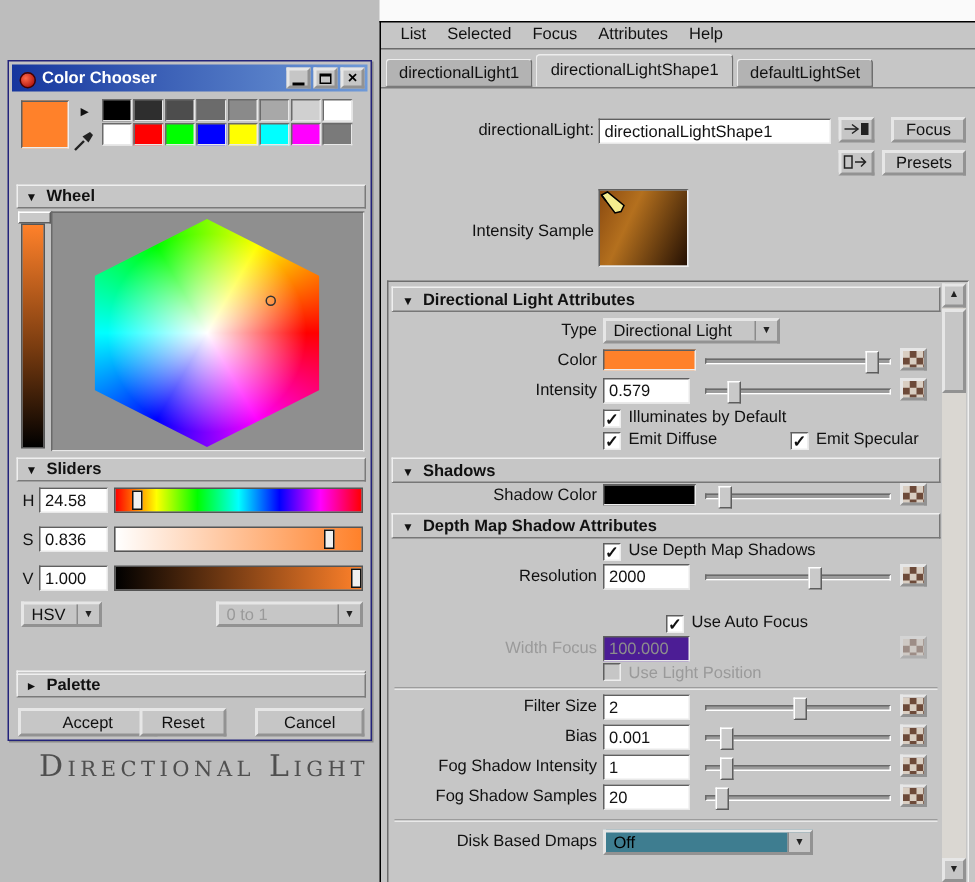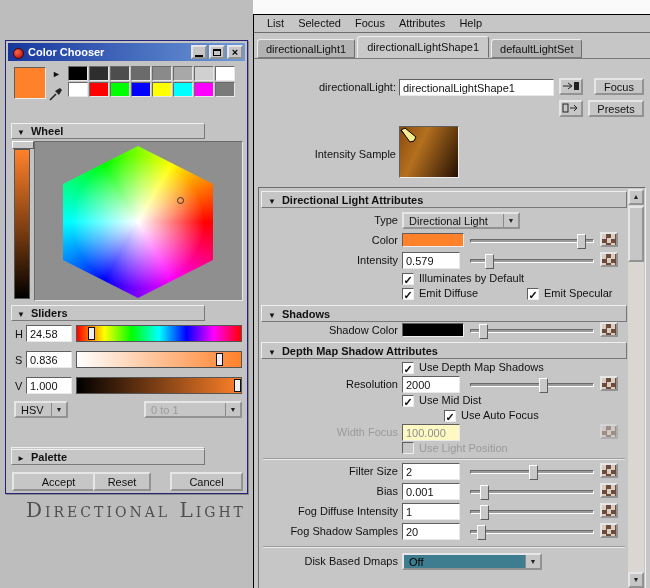--- a/index.html
+++ b/index.html
@@ -1,20 +1,20 @@
 <!DOCTYPE html>
 <html><head>
 <meta charset="utf-8">
 <style>
   *{margin:0;padding:0;box-sizing:border-box;font-family:"Liberation Sans",sans-serif;}
   body{margin:0;background:#bdbdbd;}
   .stage{position:relative;width:650px;height:588px;background:#bdbdbd;overflow:hidden;font-size:11px;color:#111;}
   .btn{background:#c6c6c6;border:2px outset #e6e6e6;font-size:11px;text-align:center;cursor:default;}
   .tbox{background:#fff;border:1px solid;border-color:#5f5f5f #e9e9e9 #e9e9e9 #5f5f5f;font-size:11px;padding:1px 3px;color:#111;}
-  .tbox.dis{background:#fef9c3;color:#8d8d8d;}
+  .tbox.dis{background:#4c1d95;color:#8d8d8d;}
 
   
   .white-strip{position:absolute;left:253px;top:0;width:397px;height:14px;background:#fafafa;}
   .ae{position:absolute;left:253px;top:14px;width:397px;height:574px;background:#c6c6c6;border-left:1px solid #000;border-top:1px solid #000;}
   .menubar{position:absolute;left:0;top:0;right:0;height:18px;border-bottom:1px solid #6b6b6b;padding-left:6px;}
   .menubar span{display:inline-block;padding:2px 7px;}
   .tabbar{position:absolute;left:0;top:20px;right:0;height:24px;border-bottom:1px solid #7a7a7a;padding-left:3px;}
   .tab{display:inline-block;vertical-align:bottom;background:#b3b3b3;border:1px solid;border-color:#ededed #6e6e6e #7a7a7a #ededed;border-radius:3px 3px 0 0;padding:3px 8px 2px;margin-right:2px;margin-top:4px;}
   .tab.active{background:#c9c9c9;padding:4px 9px 4px;margin-top:1px;border-bottom:1px solid #c9c9c9;}
 
@@ -58,21 +58,21 @@
   .wbtn{position:absolute;top:2px;width:16px;height:14px;background:#c6c6c6;border:2px outset #e6e6e6;text-align:center;color:#000;}
   .i-min{display:block;width:8px;height:2px;background:#000;margin:8px auto 0;}
   .i-rest{display:block;width:8px;height:7px;border:1px solid #000;border-top-width:2px;margin:2px auto 0;}
   .wclose{font-size:11px;font-weight:bold;line-height:10px;}
   .curswatch{position:absolute;left:8px;top:26px;width:32px;height:32px;border:1px solid;border-color:#5f5f5f #eee #eee #5f5f5f;}
   .prev-arrow{position:absolute;left:46px;top:28px;font-size:9px;color:#111;}
   .dropper{position:absolute;left:43px;top:46px;width:16px;height:16px;}
   .pal{position:absolute;left:62px;top:25px;}
   .pal-row{height:16px;}
   .pcell{display:inline-block;width:20px;height:15px;margin-right:1px;border:1px solid;border-color:#6a6a6a #e8e8e8 #e8e8e8 #6a6a6a;vertical-align:top;}
-  .cchead{position:absolute;left:5px;width:194px;height:16px;background:#c6c6c6;border:1px solid;border-color:#efefef #7a7a7a #7a7a7a #efefef;font-weight:bold;padding:1px 4px 0 5px;}
+  .cchead{position:absolute;left:5px;width:233px;height:16px;background:#c6c6c6;border:1px solid;border-color:#efefef #7a7a7a #7a7a7a #efefef;font-weight:bold;padding:1px 4px 0 5px;}
   .cchead .tri{font-size:8px;margin-right:6px;}
   .vstrip-handle{position:absolute;left:6px;top:100px;width:22px;height:8px;background:#c9c9c9;border:1px solid;border-color:#fff #5d5d5d #5d5d5d #fff;}
   .vstrip{position:absolute;left:8px;top:108px;width:16px;height:150px;border:1px solid #555;background:linear-gradient(to bottom,#ff812a,#7a3c10 55%,#000);}
   .wheelarea{position:absolute;left:28px;top:100px;width:209px;height:160px;background:#8f8f8f;border:1px solid;border-color:#6a6a6a #e8e8e8 #e8e8e8 #6a6a6a;}
   .hex{position:absolute;left:28px;top:4px;width:150px;height:152px;background:conic-gradient(from 90deg,#f00,#f0f,#00f,#0ff,#0f0,#ff0,#f00);clip-path:polygon(50% 0,100% 25%,100% 75%,50% 100%,0 75%,0 25%);}
   .hex::after{content:"";position:absolute;inset:0;background:radial-gradient(circle at 50% 50%,rgba(255,255,255,1) 0%,rgba(255,255,255,0) 62%);clip-path:polygon(50% 0,100% 25%,100% 75%,50% 100%,0 75%,0 25%);}
   .wmarker{position:absolute;left:142px;top:55px;width:7px;height:7px;border:1px solid #333;border-radius:50%;}
   .ccrow{position:absolute;left:0;width:100%;height:18px;}
   .ccrow .slbl{position:absolute;left:9px;top:3px;}
   .ccrow .tbox{position:absolute;left:20px;top:0;width:46px;height:17px;}
@@ -183,23 +183,20 @@
 
       <div class="arow" style="top:188px;">
         <span class="rlabel">Resolution</span>
         <input class="tbox" value="2000" style="">
         <span class="track">
             <span class="thumb" style="left:68px;"></span>
           </span>
         <span class="mapbtn"></span>
       </div>
 
-      <div class="arow" style="top:205px;">
-        <span class="cbwrap" style="left:142px;"><span class="cb"><span class="ck">✓</span></span><span class="cbl">Use Mid Dist</span></span>
-      </div>
       <div class="arow" style="top:220px;">
         <span class="cbwrap" style="left:142px;padding-left:42px;"><span class="cb"><span class="ck">✓</span></span><span class="cbl">Use Auto Focus</span></span>
       </div>
 
       <div class="arow" style="top:236px;">
         <span class="rlabel dis">Width Focus</span>
         <input class="tbox dis" value="100.000" style="">
         <span class="mapbtn dis"></span>
       </div>
       <div class="arow" style="top:253px;">
@@ -218,21 +215,21 @@
       </div>
       <div class="arow" style="top:295px;">
         <span class="rlabel">Bias</span>
         <input class="tbox" value="0.001" style="">
         <span class="track">
             <span class="thumb" style="left:9px;"></span>
           </span>
         <span class="mapbtn"></span>
       </div>
       <div class="arow" style="top:315px;">
-        <span class="rlabel">Fog Diffuse Intensity</span>
+        <span class="rlabel">Fog Shadow Intensity</span>
         <input class="tbox" value="1" style="">
         <span class="track">
             <span class="thumb" style="left:9px;"></span>
           </span>
         <span class="mapbtn"></span>
       </div>
       <div class="arow" style="top:335px;">
         <span class="rlabel">Fog Shadow Samples</span>
         <input class="tbox" value="20" style="">
         <span class="track">

